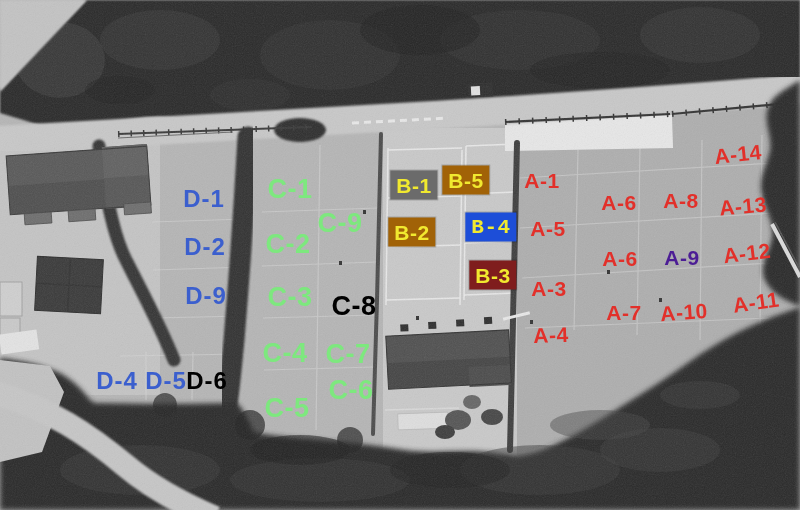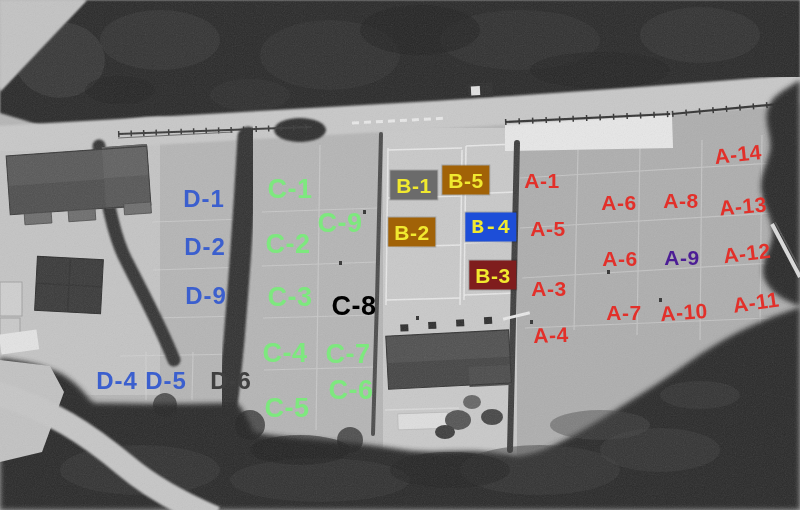--- a/index.html
+++ b/index.html
@@ -249,15 +249,15 @@
       <div class="zone-label zone-C" style="left: 287px; top: 408px; color: rgb(125, 232, 126); transform: translate(-50%, -50%);">C-5</div>
       <div class="zone-label zone-C" style="left: 351px; top: 390px; color: rgb(125, 232, 126); transform: translate(-50%, -50%);">C-6</div>
       <div class="zone-label zone-C" style="left: 348px; top: 344px; color: rgb(125, 232, 126); transform: translate(-50%, -50%); margin-top: 10px;">C-7</div>
       <div class="zone-label zone-C" style="left: 354px; top: 274px; color: #000000; transform: translate(-50%, -50%); margin-top: 32px;">C-8</div>
       <div class="zone-label zone-C" style="left: 340px; top: 223px; color: rgb(125, 232, 126); transform: translate(-50%, -50%);">C-9</div>
       <div class="zone-label zone-D" style="left: 204px; top: 199px; color: rgb(59, 95, 206); transform: translate(-50%, -50%);">D-1</div>
       <div class="zone-label zone-D" style="left: 205px; top: 247px; color: rgb(59, 95, 206); transform: translate(-50%, -50%);">D-2</div>
       <div class="zone-label zone-D" style="left: 206px; top: 296px; color: rgb(59, 95, 206); transform: translate(-50%, -50%);">D-9</div>
       <div class="zone-label zone-D" style="left: 117px; top: 381px; color: rgb(59, 95, 206); transform: translate(-50%, -50%);">D-4</div>
       <div class="zone-label zone-D" style="left: 166px; top: 381px; color: rgb(59, 95, 206); transform: translate(-50%, -50%);">D-5</div>
-      <div class="zone-label zone-D" style="left: 207px; top: 381px; color: #404040; transform: translate(-50%, -50%); margin-left: 24px;">D-6</div>
+      <div class="zone-label zone-D" style="left: 207px; top: 381px; color: #000000; transform: translate(-50%, -50%);">D-6</div>
     </div>
 </div>
 
 </body></html>

